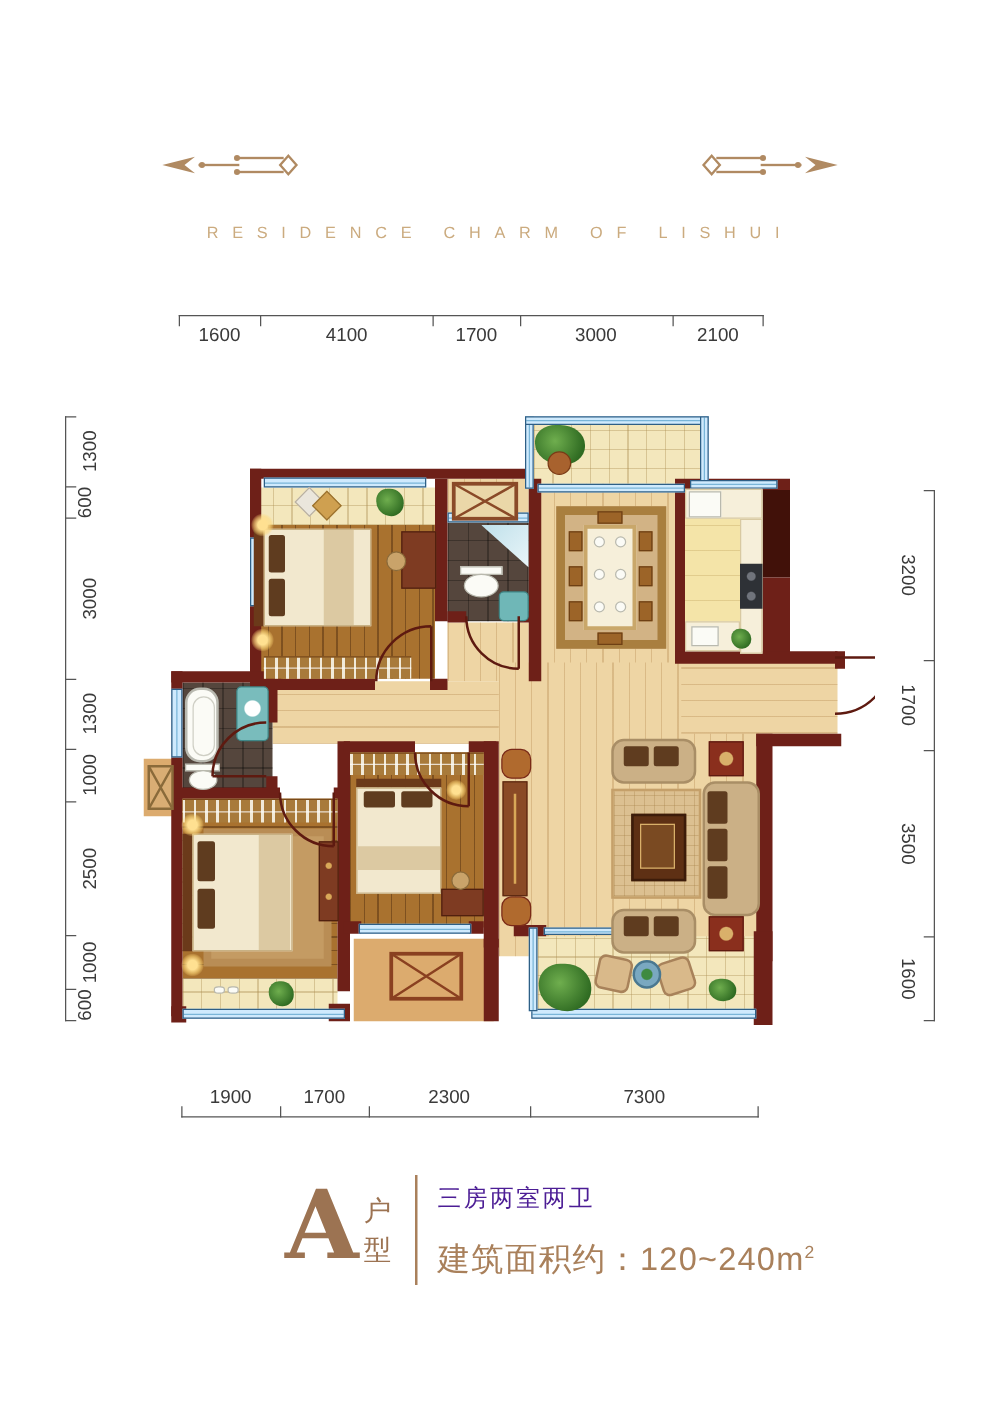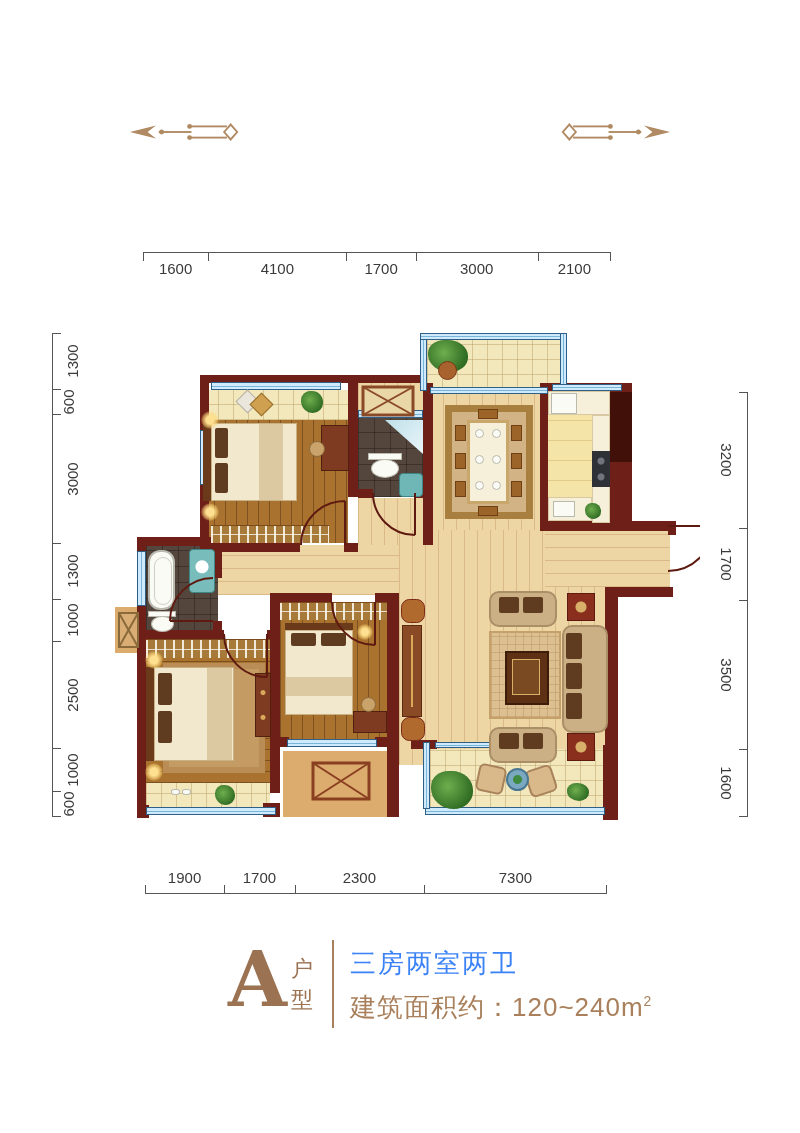--- a/index.html
+++ b/index.html
@@ -70,21 +70,21 @@
   .headboard{position:absolute;background:#6b3a1a;}
   .cream{position:absolute;background:#f6efda;border:1px solid #d8c9a2;box-sizing:border-box;}
   .rug{position:absolute;box-sizing:border-box;}
   .chair{position:absolute;background:#9c6428;border:1px solid #6e4014;box-sizing:border-box;}
   .white{position:absolute;background:#fbfbf6;border:1px solid #b9b9ae;box-sizing:border-box;}
   
   .f-letter{position:absolute;left:228px;top:942px;font-family:"DejaVu Serif","Liberation Serif",serif;
             font-weight:bold;font-size:76px;line-height:1;color:#9c7352;}
   .f-vert{position:absolute;left:291px;top:953px;font-size:22px;line-height:31px;color:#9c7352;}
   .f-div{position:absolute;left:332px;top:940px;width:2px;height:88px;background:#a9805b;}
-  .f-line1{position:absolute;left:350px;top:946px;font-size:26px;letter-spacing:2px;color:#3b82f6;}
+  .f-line1{position:absolute;left:350px;top:946px;font-size:19px;letter-spacing:2px;color:#4c1d95;}
   .f-line2{position:absolute;left:350px;top:990px;font-size:26px;letter-spacing:1px;color:#a9805b;}
   .f-line2 sup{font-size:14px;}
 </style>
 </head>
 <body>
 
 <div id="canvas">
 
   <svg class="flourish" style="left:128px" viewBox="0 0 120 28">
     <g fill="#b08a62" stroke="none">
@@ -103,20 +103,21 @@
       <path d="M2 14 L30 7 L21 14 L30 21 Z"></path>
       <circle cx="36" cy="14" r="2.6"></circle>
       <rect x="33" y="13" width="35" height="2"></rect>
       <circle cx="66" cy="8" r="2.6"></circle>
       <circle cx="66" cy="20" r="2.6"></circle>
       <rect x="66" y="7" width="40" height="2"></rect>
       <rect x="66" y="19" width="40" height="2"></rect>
     </g>
     <path d="M103 14 L110 6 L117 14 L110 22 Z" fill="none" stroke="#b08a62" stroke-width="2"></path>
   </svg>
+  <div class="subtitle">RESIDENCE CHARM OF LISHUI</div>
 
   <div class="dim dim-top" style="left:143px;top:252px;width:468px;height:36px">
     <div class="trk-h"></div>
     <i class="tick" style="left:0"></i>
     <i class="tick" style="left:13.91%"></i>
     <i class="tick" style="left:43.48%"></i>
     <i class="tick" style="left:58.26%"></i>
     <i class="tick" style="left:84.35%"></i>
     <i class="tick" style="left:calc(100% - 1px)"></i>
     <span class="lbl" style="left:6.96%">1600</span>

